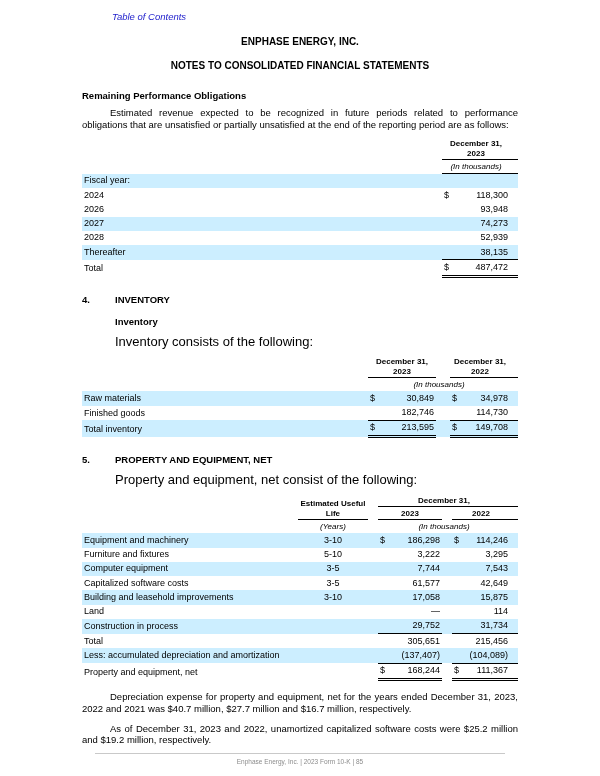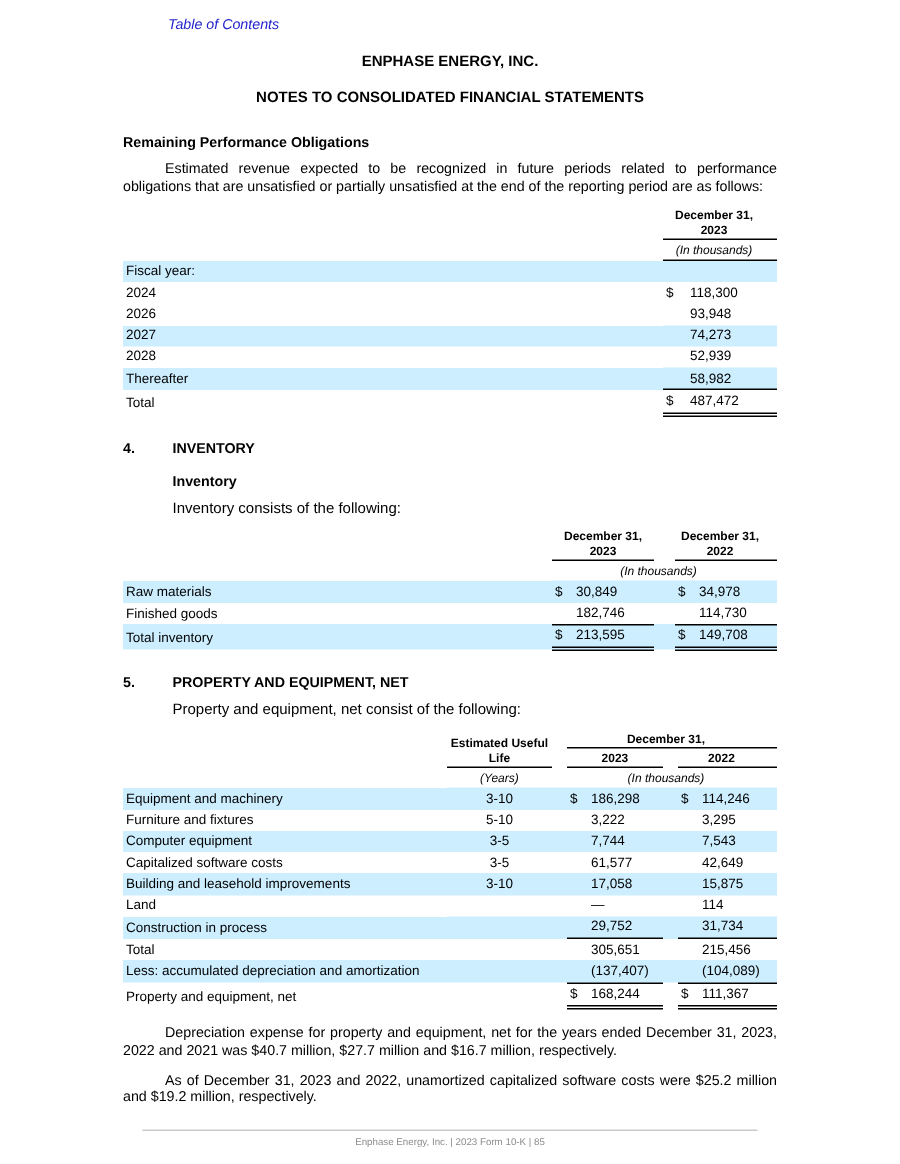--- a/index.html
+++ b/index.html
@@ -28,41 +28,41 @@
   .sec-bold-h { margin-top:19px; font-size:9.5px; font-weight:bold; }
   p.body-p {
     margin-top:6px;
     font-size:9.5px; line-height:1.25;
     text-align:justify; text-indent:28px;
   }
   
   .num-head { margin-top:16px; font-size:9.5px; font-weight:bold; display:flex; }
   .num-head .num { width:33px; flex:none; }
   .sub-bold { margin-top:11px; margin-left:33px; font-size:9.5px; font-weight:bold; }
-  .sub-intro { margin-top:7px; margin-left:33px; font-size:10px; }
+  .sub-intro { margin-top:7px; margin-left:33px; font-size:13px; }
   
   table.fin {
     width:100%; margin-top:7px;
     border-collapse:collapse; table-layout:fixed;
     font-size:9px;
   }
   table.fin th, table.fin td { vertical-align:bottom; padding:1.5px 2px; line-height:1.25; }
   table.fin th {
     font-size:8px; font-weight:bold; text-align:center;
     white-space:pre-line; line-height:1.2; padding-bottom:1px;
   }
   .hline   { border-bottom:1px solid #000; }
   .units   { font-style:italic; font-weight:normal; font-size:8px; text-align:center; white-space:nowrap; }
   tr.shade td { background:var(--shade,#cceeff); }
   td.lbl   { text-align:left; white-space:nowrap; overflow:hidden; }
   td.ind0  { padding-left:4px; }
   td.ind1  { padding-left:13px; }
   td.ind2  { padding-left:22px; }
   td.a-left   { text-align:left;  padding-left:3px; }
-  td.a-right  { text-align:left; }
+  td.a-right  { text-align:right; }
   td.a-center { text-align:center; }
   td.rule-single { border-bottom:1px solid #000; }
   td.rule-double { border-bottom:3px double #000; }
   table.fin td:last-child, table.fin th:last-child { padding-right:10px; }
   
   .footer {
     position:absolute; left:55px; right:55px; bottom:11px;
     border-top:1px solid #c9c9c9;
     padding-top:4px;
     text-align:center;
@@ -122,21 +122,21 @@
           <td class="a-right">74,273</td>
         </tr>
         <tr>
           <td class="lbl ind1">2028</td>
           <td class="a-left"></td>
           <td class="a-right">52,939</td>
         </tr>
         <tr class="shade">
           <td class="lbl ind1">Thereafter</td>
           <td class="a-left rule-single"></td>
-          <td class="a-right rule-single">58,982</td>
+          <td class="a-right rule-single">38,135</td>
         </tr>
         <tr>
           <td class="lbl ind2">Total</td>
           <td class="a-left rule-double">$</td>
           <td class="a-right rule-double">487,472</td>
         </tr>
       </tbody>
   </table>
 
   

